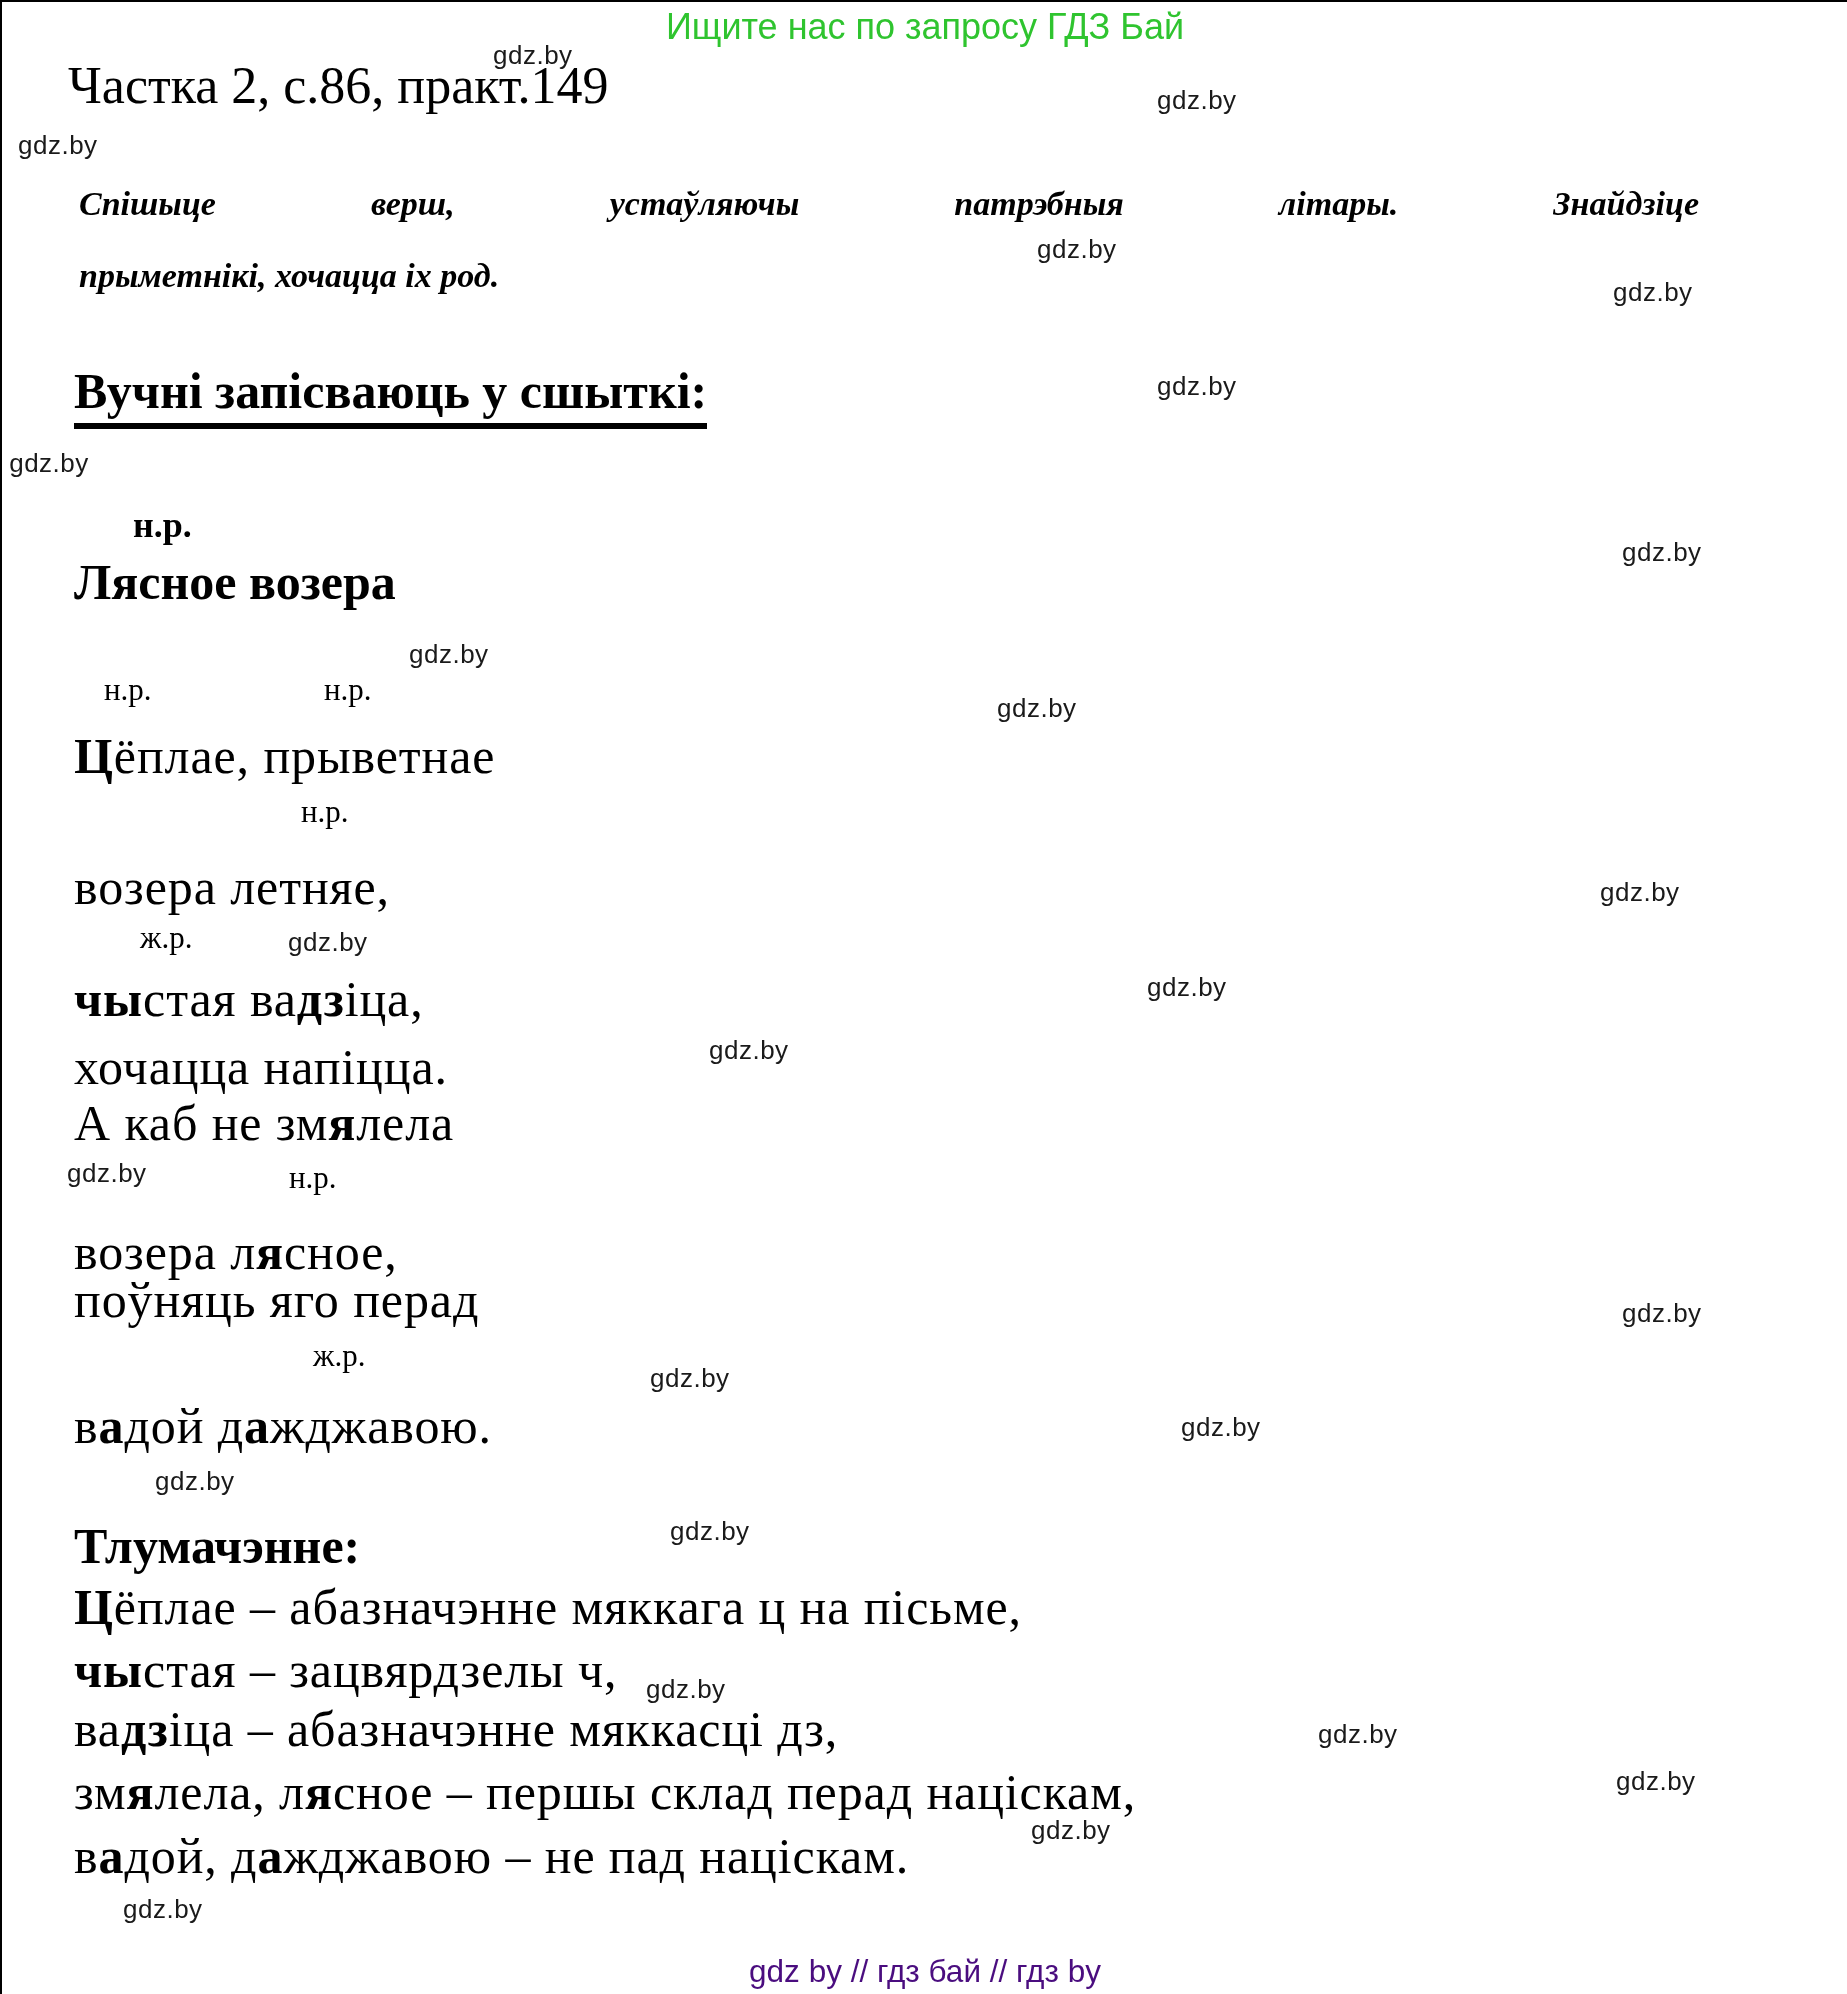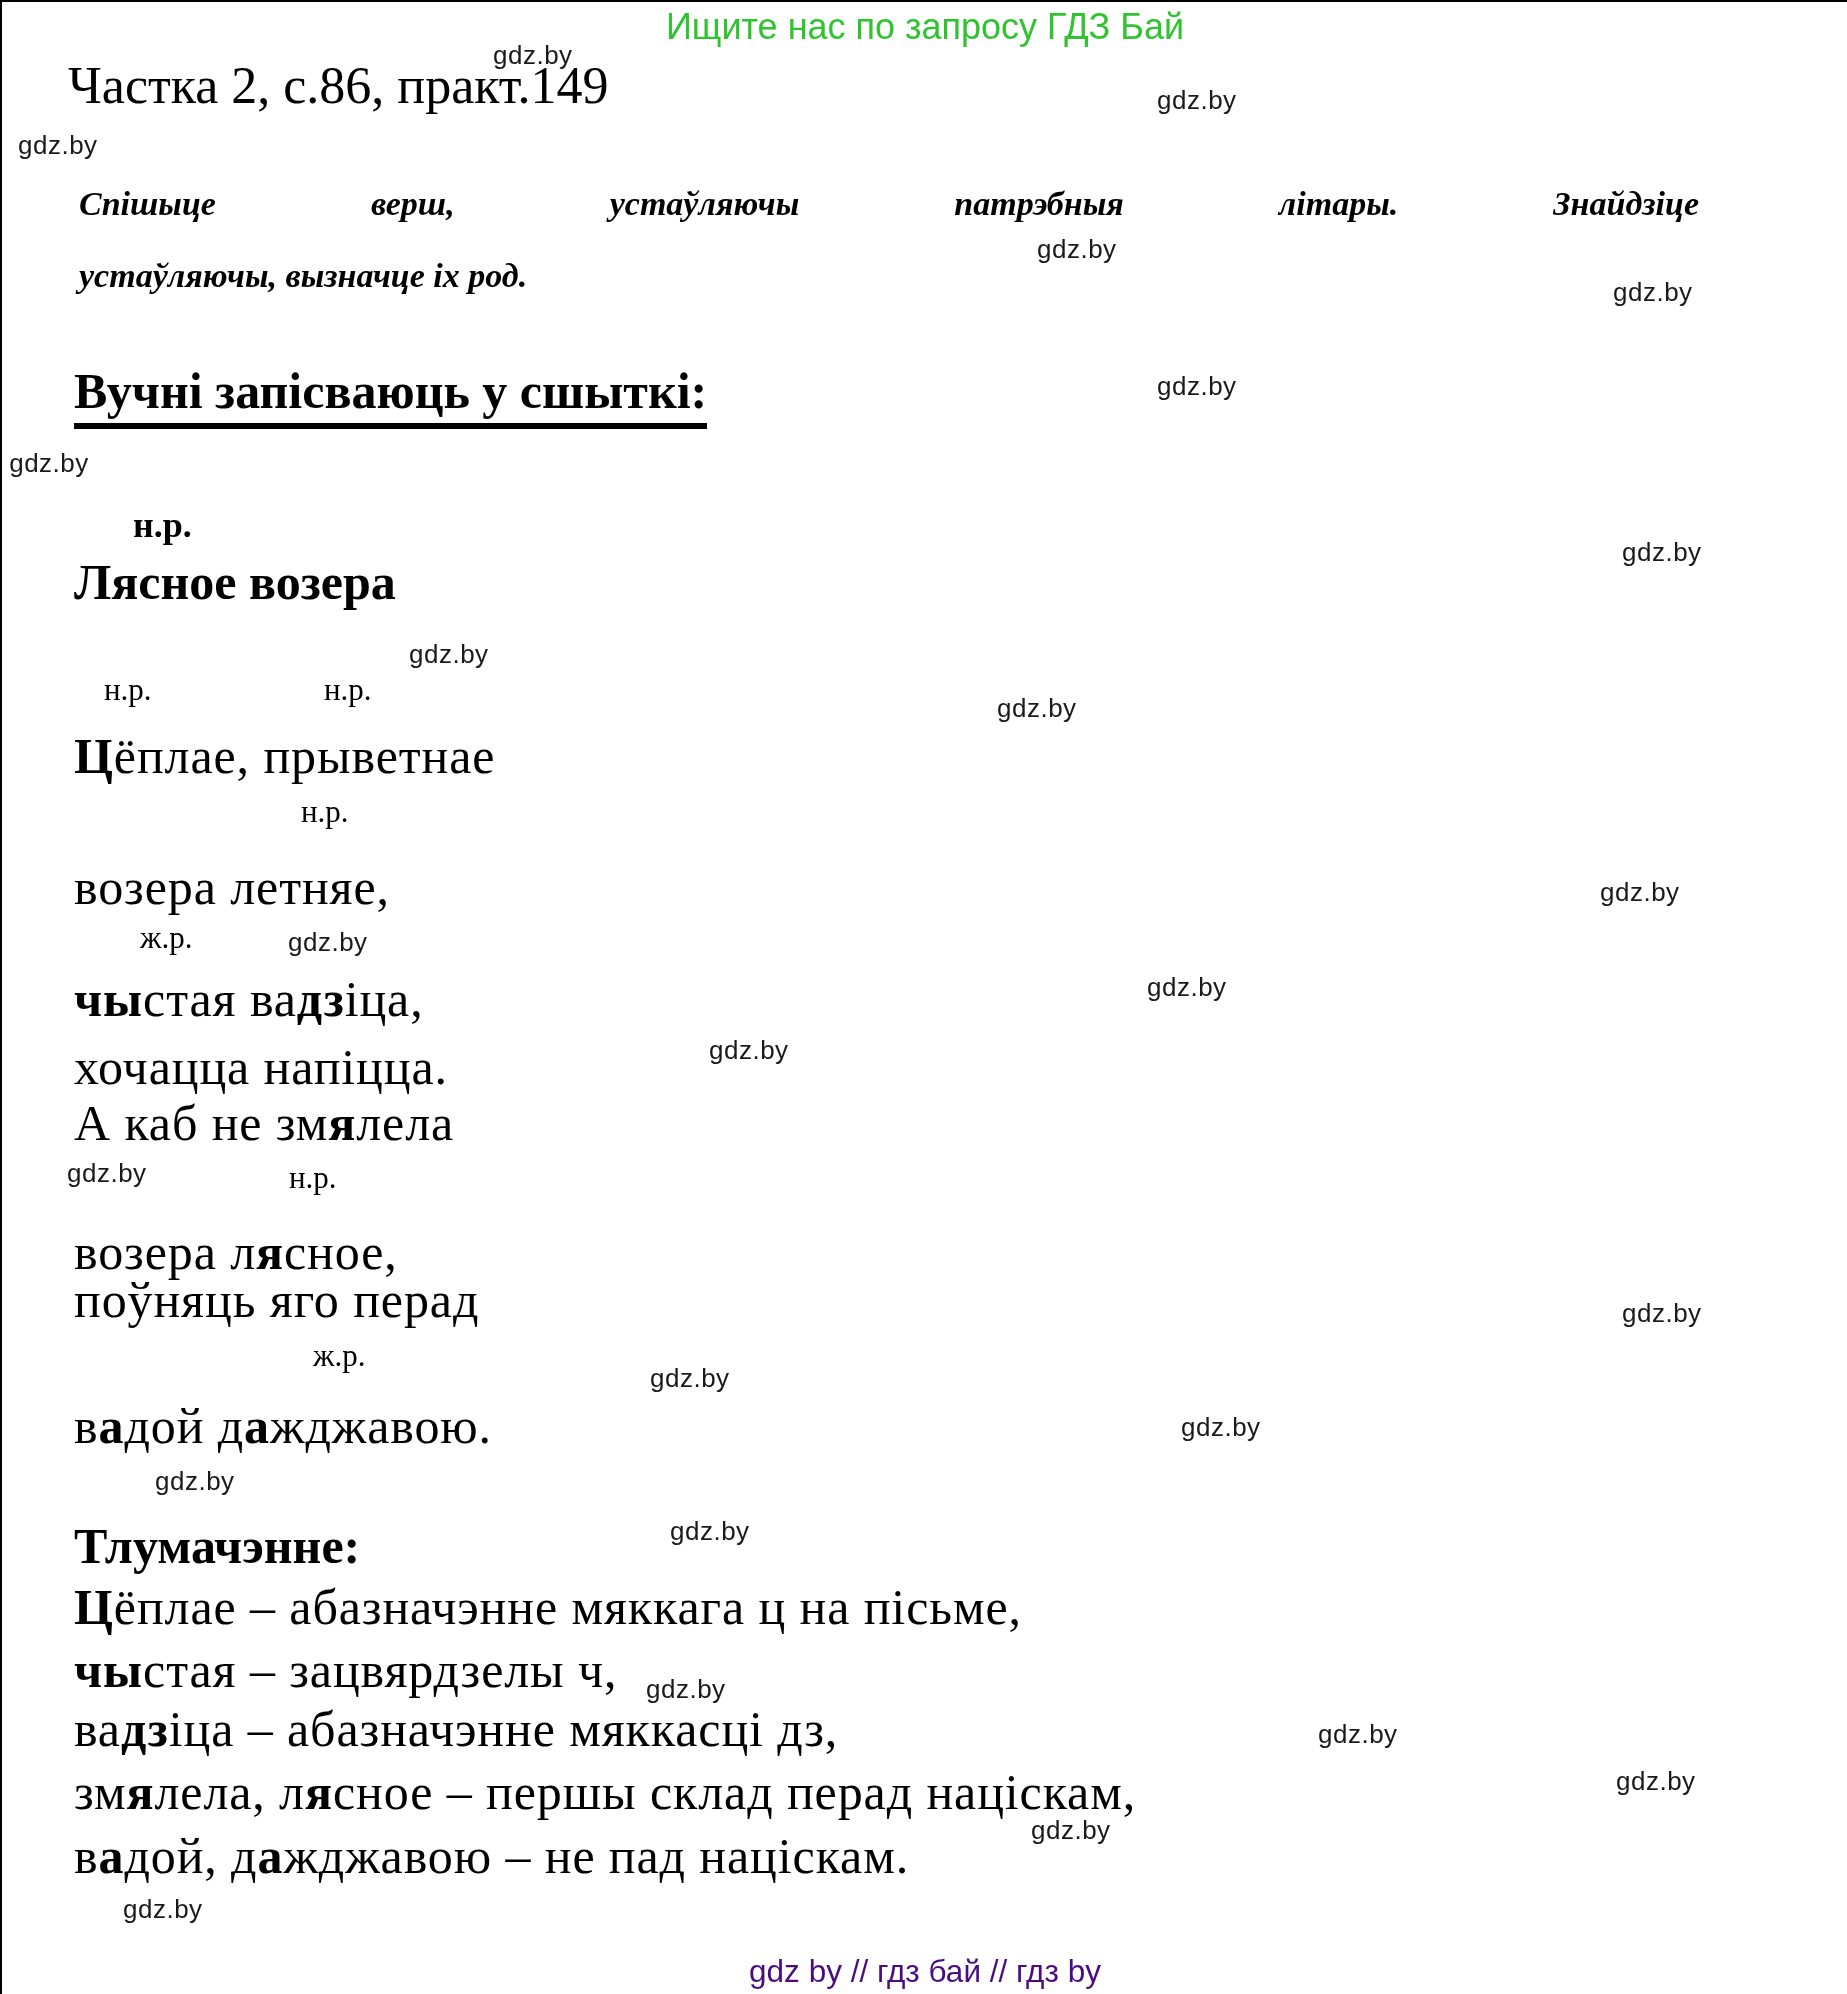--- a/index.html
+++ b/index.html
@@ -92,21 +92,21 @@
   <span class="wm" style="left:644px;top:1672px">gdz.by</span>
   <span class="wm" style="left:1316px;top:1717px">gdz.by</span>
   <span class="wm" style="left:1614px;top:1764px">gdz.by</span>
   <span class="wm" style="left:1029px;top:1813px">gdz.by</span>
   <span class="wm" style="left:121px;top:1892px">gdz.by</span>
 
   <div class="title">Частка 2, с.86, практ.149</div>
 
   <div class="task">
     <div class="task-l1">Спішыце верш, устаўляючы патрэбныя літары. Знайдзіце</div>
-    <div class="task-l2">устаўляючы, вызначце іх род.</div>
+    <div class="task-l2">прыметнікі, хочацца іх род.</div>
   </div>
 
   <div class="section-heading">Вучні запісваюць у сшыткі:</div>
 
   <div class="sample-label">н.р.</div>
 
   <div class="poem-title">Лясное возера</div>
 
   <span class="gl" style="left:102px;top:670px">н.р.</span>
   <span class="gl" style="left:322px;top:670px">н.р.</span>

